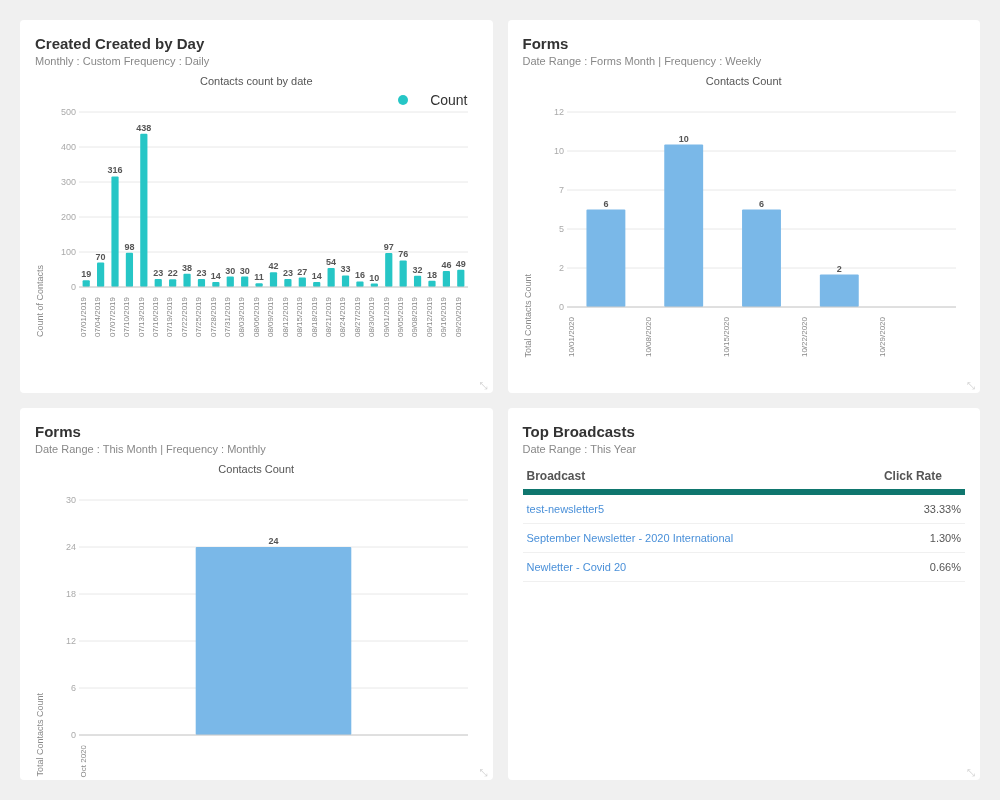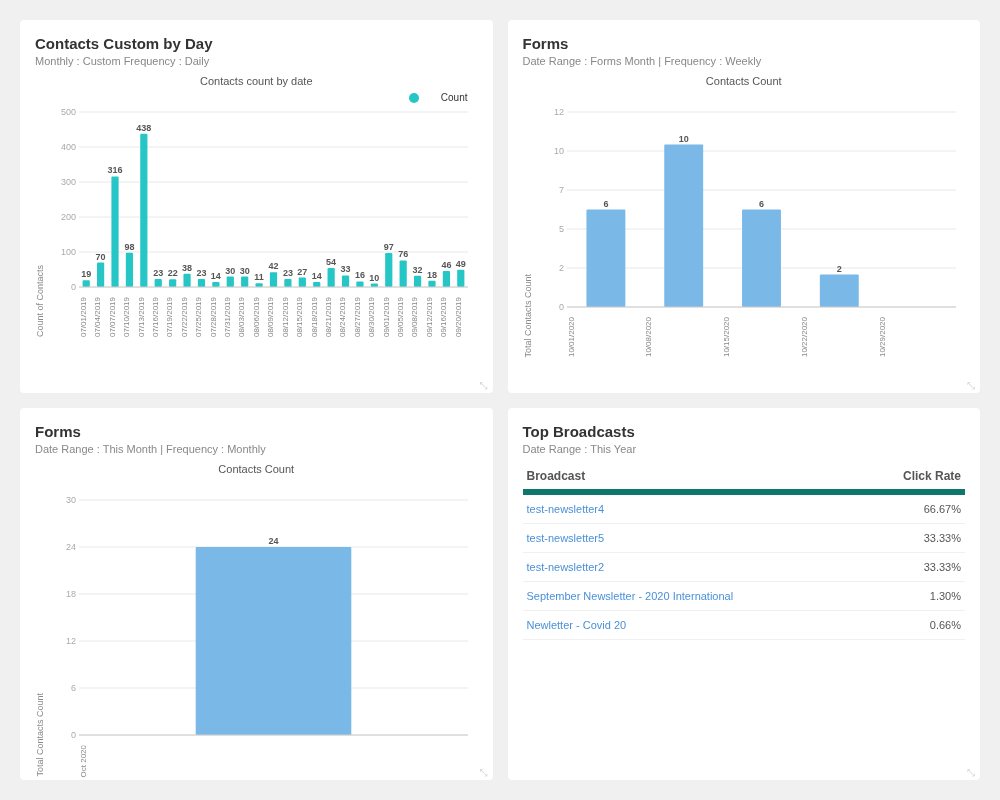--- a/index.html
+++ b/index.html
@@ -45,21 +45,21 @@
       margin-bottom: 5px;
     }
     
     .legend {
       position: absolute;
       top: 0;
       right: 10px;
       display: flex;
       align-items: center;
       gap: 22px;
-      font-size: 10px;
+      font-size: 14px;
     }
     .legend-dot {
       width: 10px;
       height: 10px;
       border-radius: 50%;
       background: #26c6c6;
     }
     
     .chart-container {
       display: flex;
@@ -90,21 +90,21 @@
     }
     .broadcasts-table th {
       text-align: left;
       font-size: 12px;
       font-weight: bold;
       color: #555;
       border-bottom: 6px solid #0f766e;
       padding: 6px 4px;
     }
     .broadcasts-table th:last-child {
-      text-align: right;
+      text-align: center;
     }
     .broadcasts-table td {
       padding: 8px 4px;
       border-bottom: 1px solid #f0f0f0;
       font-size: 11px;
     }
     .broadcasts-table td:last-child {
       text-align: right;
       color: #555;
     }
@@ -123,21 +123,21 @@
       color: #ccc;
       font-size: 10px;
     }
   </style>
 </head>
 <body>
 
 <div class="grid">
 
   <div class="card">
-    <div class="card-title">Contacts Custom by Day</div>
+    <div class="card-title">Created Created by Day</div>
     <div class="card-subtitle">Monthly : Custom Frequency : Daily</div>
     <div class="chart-title">Contacts count by date</div>
     <div style="position:relative;">
       <div class="legend">
         <div class="legend-dot"></div>
         <span>Count</span>
       </div>
       <div class="chart-container">
         <div class="y-axis-label">Count of Contacts</div>
         <div class="chart-inner">
@@ -324,30 +324,22 @@
     <div class="card-title">Top Broadcasts</div>
     <div class="card-subtitle">Date Range : This Year</div>
     <table class="broadcasts-table">
       <thead>
         <tr>
           <th>Broadcast</th>
           <th>Click Rate</th>
         </tr>
       </thead>
       <tbody id="broadcasts-tbody">
-      <tr>
-            <td><a href="#" class="broadcast-link">test-newsletter4</a></td>
-            <td>66.67%</td>
-          </tr>
           <tr>
             <td><a href="#" class="broadcast-link">test-newsletter5</a></td>
-            <td>33.33%</td>
-          </tr>
-          <tr>
-            <td><a href="#" class="broadcast-link">test-newsletter2</a></td>
             <td>33.33%</td>
           </tr>
           <tr>
             <td><a href="#" class="broadcast-link">September Newsletter - 2020 International</a></td>
             <td>1.30%</td>
           </tr>
           <tr>
             <td><a href="#" class="broadcast-link">Newletter - Covid 20</a></td>
             <td>0.66%</td>
           </tr>

